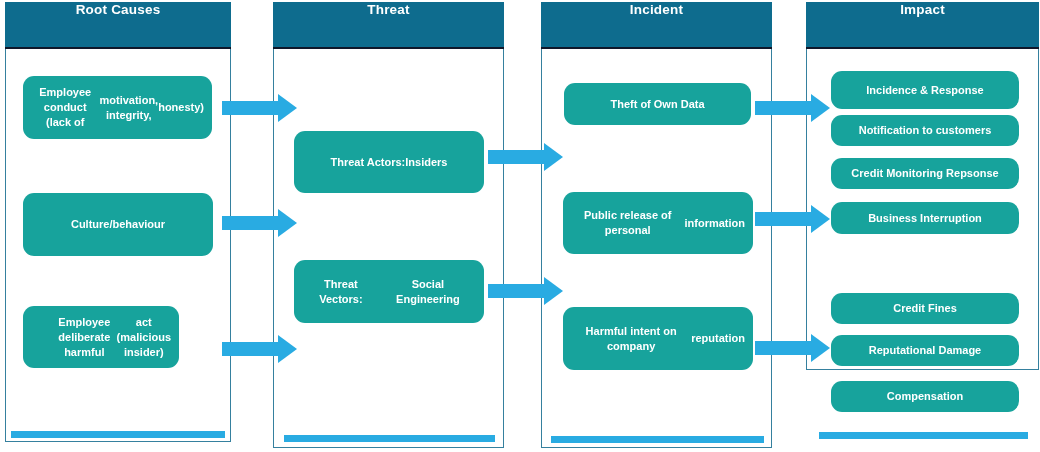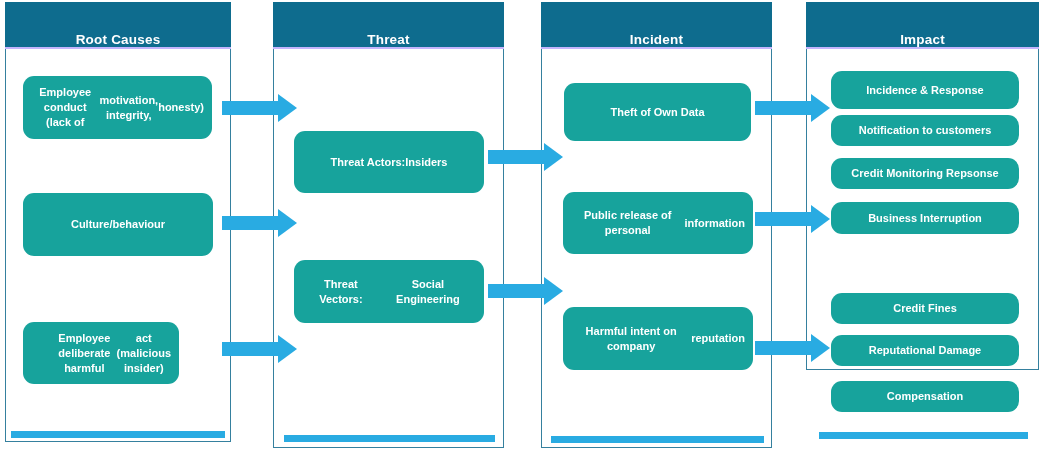--- a/index.html
+++ b/index.html
@@ -15,22 +15,22 @@
     position: absolute;
     background: #ffffff;
     border: 1px solid #35809e;
     box-sizing: border-box;
   }
   .col-header {
     position: absolute;
     left: -1px; right: -1px; top: -1px;
     height: 45px;
     background: #0e6c8e;
-    border-bottom: 2px solid #c4b5fd;
-    display: flex; align-items: flex-end; justify-content: center;
+    border-bottom: 2px solid #0f172a;
+    display: flex; align-items: flex-start; justify-content: center;
     color: #ffffff;
     font-weight: bold;
     font-size: 13.5px;
     letter-spacing: .2px;
   }
   .box {
     position: absolute;
     background: #17a39c;
     border-radius: 11px;
     color: #ffffff;
@@ -85,21 +85,21 @@
       <span>Root Causes</span>
     </header>
     <div class="box" style="left:17px; top:73px; width:189px; height:63px;">
       <span class="ln">Employee conduct (lack of</span>
       <span class="ln">motivation, integrity,</span>
       <span class="ln">honesty)</span>
     </div>
     <div class="box" style="left:17px; top:190px; width:190px; height:63px;">
       <span class="ln">Culture/behaviour</span>
     </div>
-    <div class="box" style="left:17px; top:319px; width:156px; height:62px;padding-left:29px;">
+    <div class="box" style="left:17px; top:303px; width:156px; height:62px;padding-left:29px;">
       <span class="ln">Employee deliberate harmful</span>
       <span class="ln">act (malicious insider)</span>
     </div>
     <div class="accent-bar" style="left:5px; top:428px; width:214px;"></div>
   </section>
 
   <section class="col threat" style="left:273px; top:2px; width:231px; height:446px;">
     <header class="col-header">
       <span>Threat</span>
     </header>
@@ -111,21 +111,21 @@
       <span class="ln">Threat Vectors:</span>
       <span class="ln">Social Engineering</span>
     </div>
     <div class="accent-bar" style="left:10px; top:432px; width:211px;"></div>
   </section>
 
   <section class="col incident" style="left:541px; top:2px; width:231px; height:446px;">
     <header class="col-header">
       <span>Incident</span>
     </header>
-    <div class="box" style="left:22px; top:80px; width:187px; height:58px;">
+    <div class="box" style="left:22px; top:80px; width:187px; height:42px;">
       <span class="ln">Theft of Own Data</span>
     </div>
     <div class="box" style="left:21px; top:189px; width:190px; height:62px;">
       <span class="ln">Public release of personal</span>
       <span class="ln">information</span>
     </div>
     <div class="box" style="left:21px; top:304px; width:190px; height:63px;">
       <span class="ln">Harmful intent on company</span>
       <span class="ln">reputation</span>
     </div>

